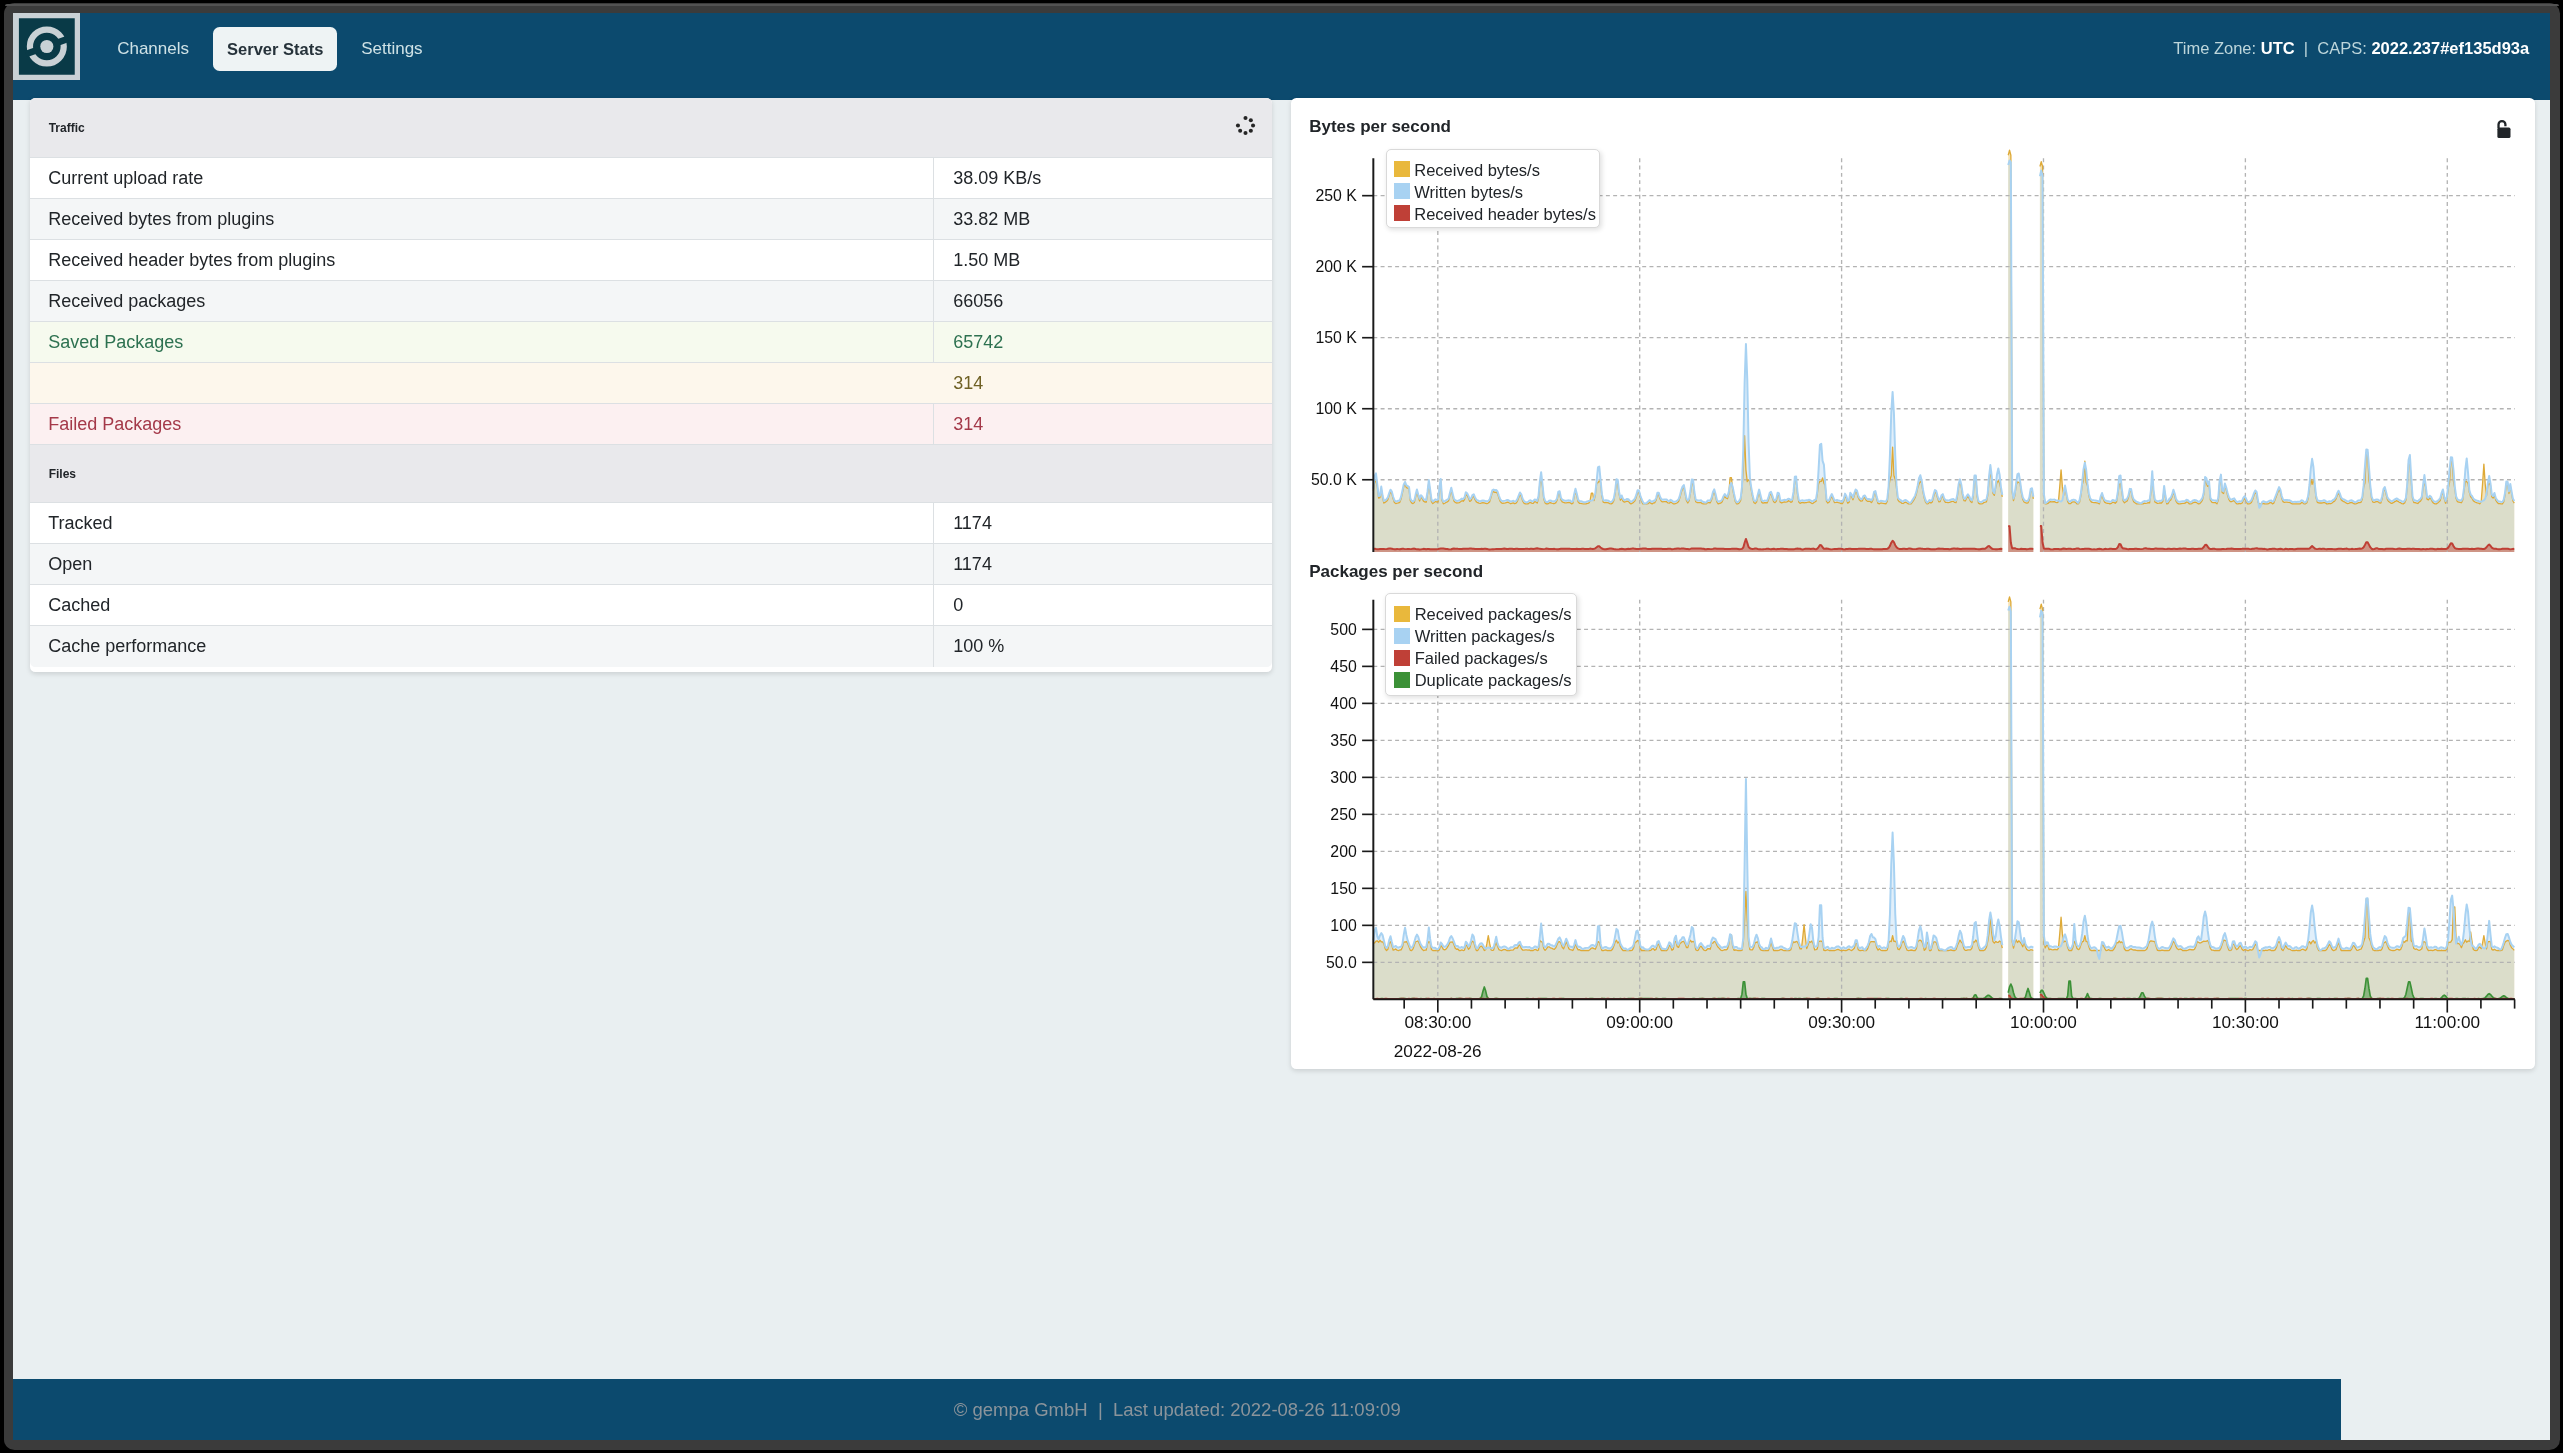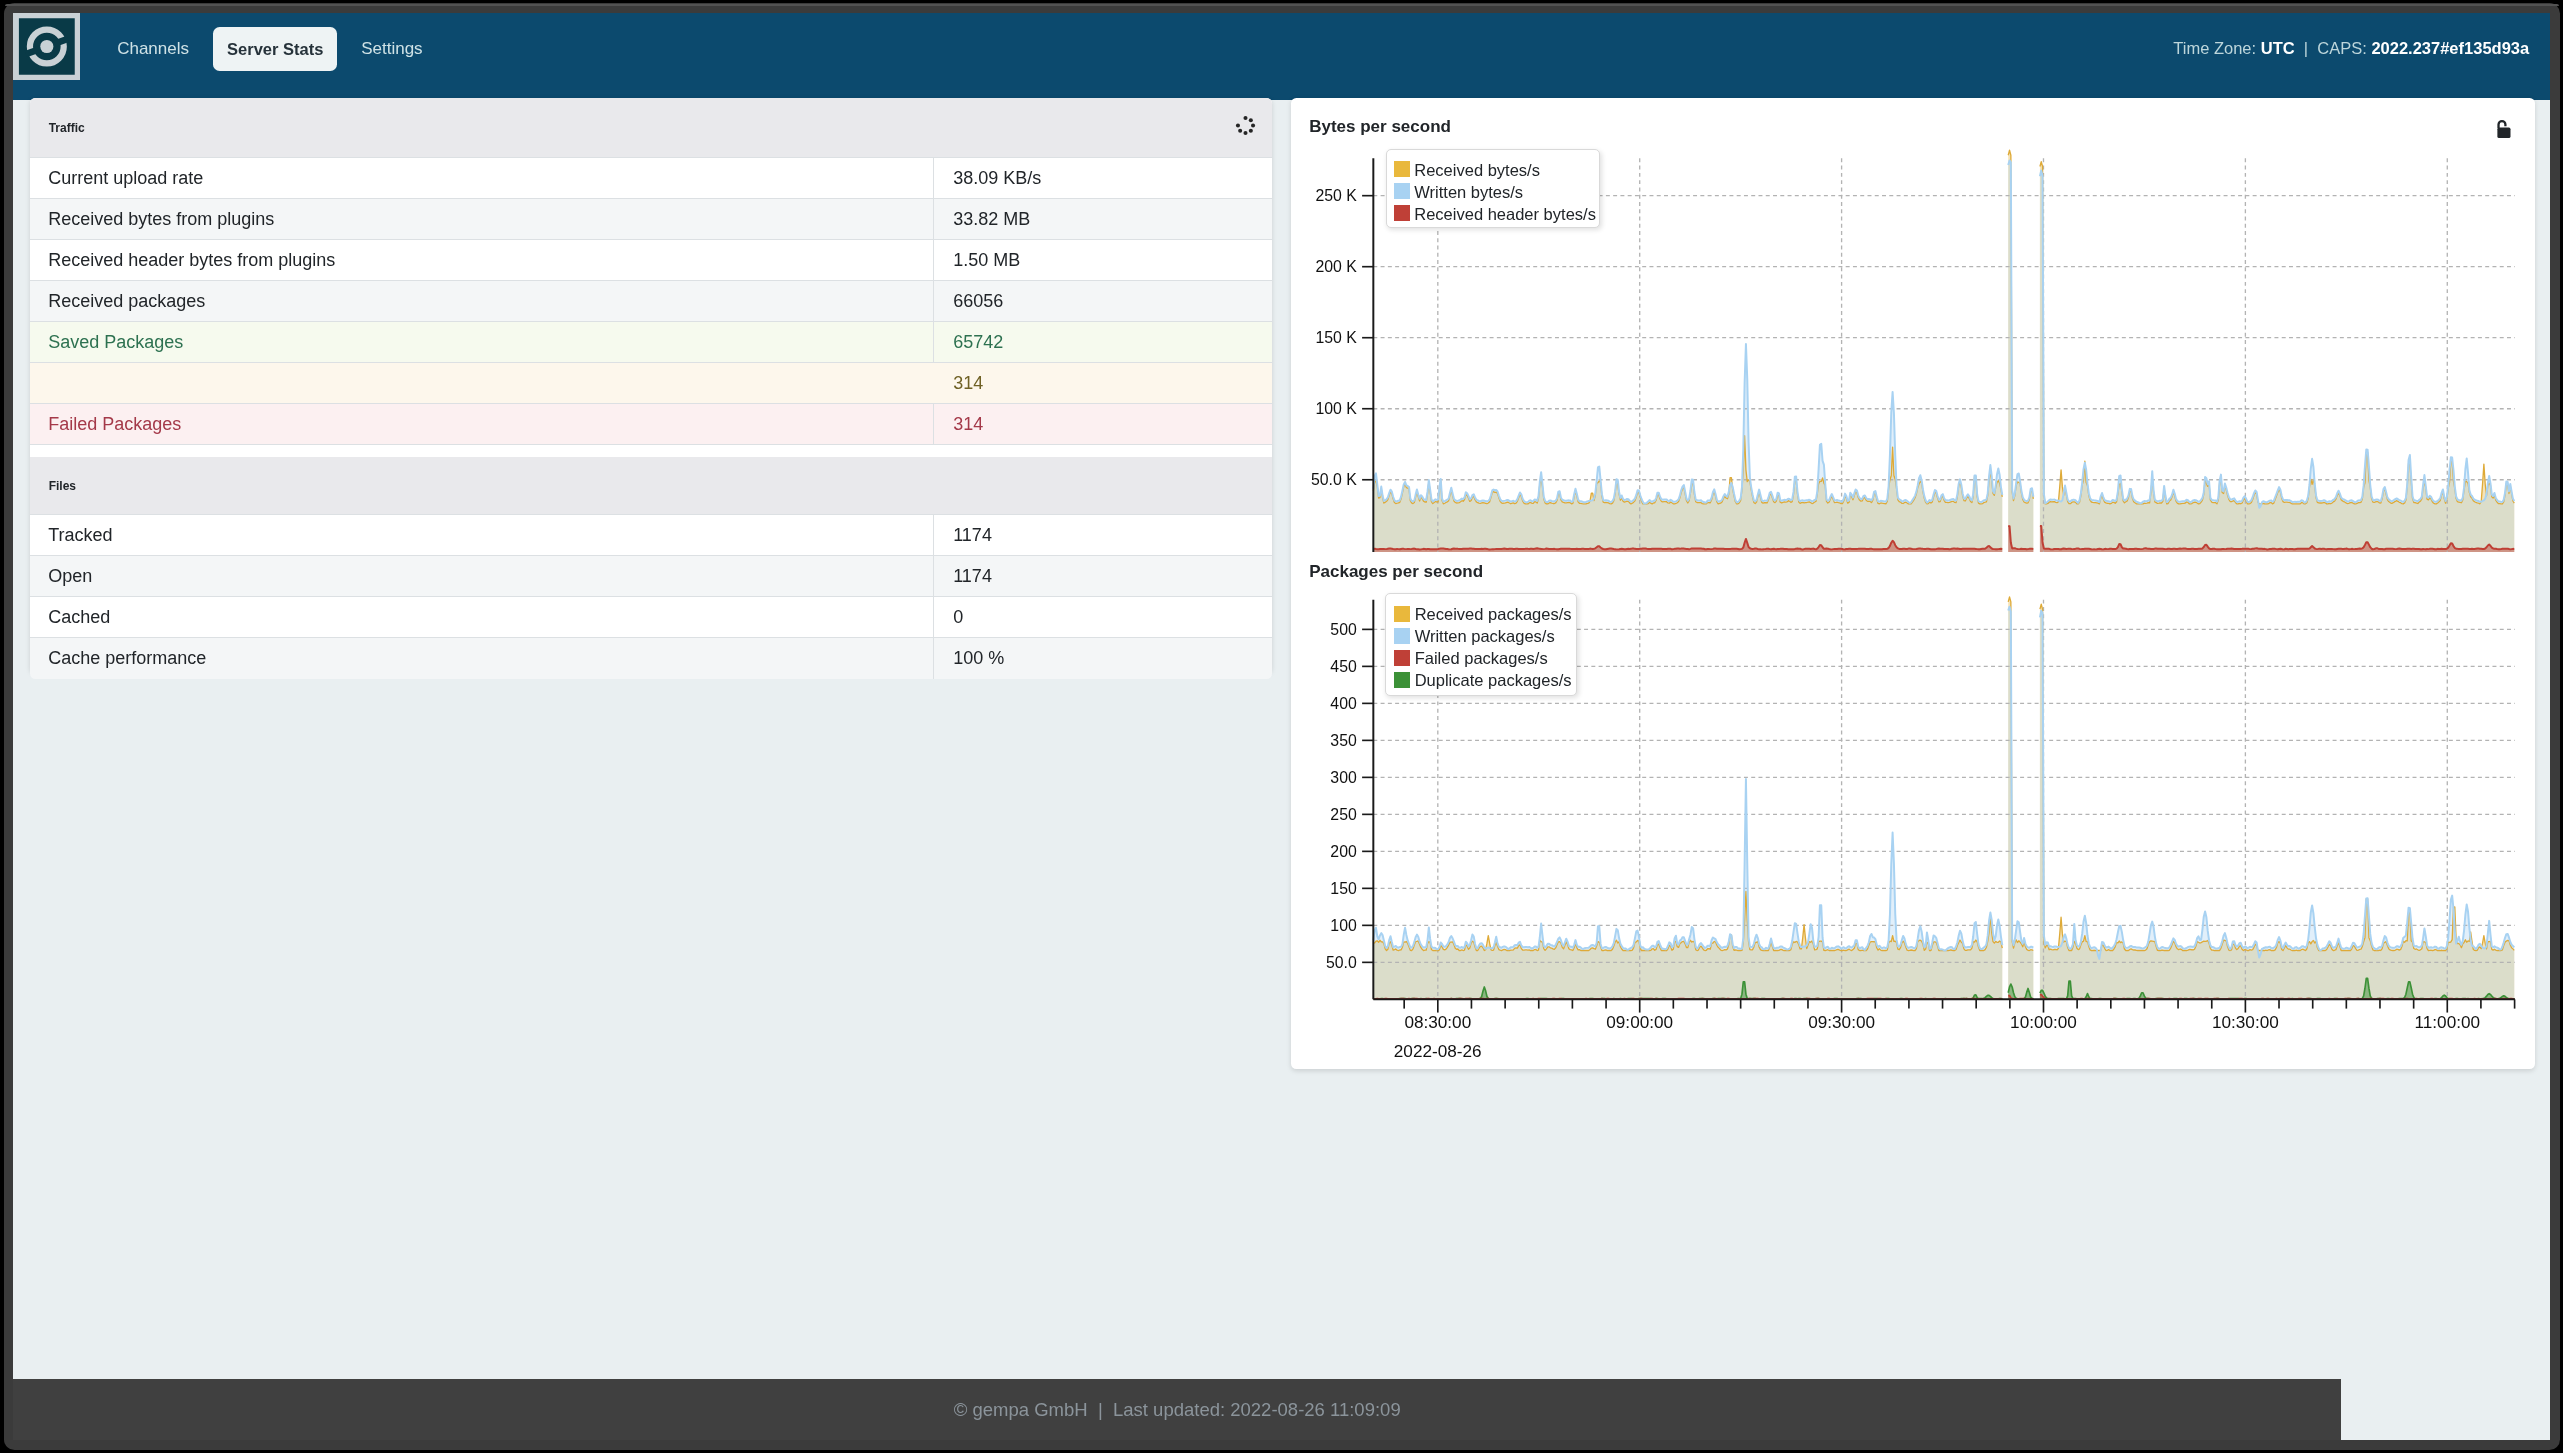--- a/index.html
+++ b/index.html
@@ -8,39 +8,39 @@
 .frame::before { content:""; position:absolute; left:1.3px; top:0.7px; right:1.3px; height:2px; background:#525252; border-radius:9.2px 9.2px 0 0; }
 .screen { position:absolute; left:9.2px; top:10px; width:2537px; height:1427px; background:#e9eff1; overflow:hidden; }
 .nav { position:absolute; left:0; top:0; width:2537px; height:87px; background:#0c4a6e;padding-left:24px; }
 .logo { position:absolute; left:0; top:0; }
 .navlink { position:absolute; top:0; height:71px; line-height:71px; font-size:17px; color:#cfe2e6; }
 .tab { position:absolute; left:200px; top:14px; width:124px; height:44px; background:#eef3f4; border-radius:6.6px; text-align:center; line-height:44px; font-size:16.5px; font-weight:bold; color:#26323a; }
 .navright { position:absolute; top:0; right:21px; height:71px; line-height:71px; font-size:16.5px; color:#bdd6db; }
 .navright b { color:#ffffff; }
 .card1 { position:absolute; left:17px; top:85px; width:1242px; height:574px; background:#ffffff; border-radius:5.3px; box-shadow:0 1.3px 5.3px rgba(0,0,0,0.13); }
 .thead { position:relative; height:60px; background:#e9e9ec; font-size:12px; font-weight:bold; color:#212529; line-height:60px; padding-left:18.5px; border-bottom:0.7px solid #dce0e3; }
-.thead2 { height:58px; line-height:58px;margin-top:12px; }
+.thead2 { height:58px; line-height:58px; }
 .trow { position:relative; height:41px; background:#fff; border-bottom:0.7px solid #dce0e3; font-size:18px; color:#212529; }
 .trow.str { background:#f4f6f7; }
 .trow .tl { position:absolute; left:0; top:0; bottom:0; width:904px; padding-left:18px; line-height:41px; border-right:0.7px solid #dce0e3; }
 .trow .tv { position:absolute; left:905px; right:0; top:0; bottom:0; padding-left:18px; line-height:41px; }
 .trow.ok { background:#f6faee; } .trow.ok .tl, .trow.ok .tv { color:#2d7150; }
 .trow.dup { background:#fdf7ec; } .trow.dup .tl, .trow.dup .tv { color:#6f6125; }
 .trow:last-child { border-bottom:none; border-radius:0 0 5.3px 5.3px; }
 .trow.fail { background:#fcf0f1; } .trow.fail .tl, .trow.fail .tv { color:#a43949; }
 .spin { position:absolute; right:16px; top:16.5px; line-height:0; }
 .card2 { position:absolute; left:1278px; top:85px; width:1244px; height:971px; background:#ffffff; border-radius:5.3px; box-shadow:0 1.3px 5.3px rgba(0,0,0,0.13); }
 .ctitle { position:absolute; font-size:17px; font-weight:bold; color:#212529; }
 .charts { position:absolute; left:0; top:0; }
 .legend { position:absolute; background:#fff; border:1.3px solid #d9d9d9; border-radius:5px; box-shadow:1.3px 2px 5.3px rgba(0,0,0,0.12); }
 .litem { position:relative; height:22px; font-size:16.5px; color:#212529; white-space:nowrap; }
 .litem i { position:absolute; left:0; top:2.6px; width:16px; height:16px; }
 .litem em { position:absolute; left:20.5px; top:2px; font-style:normal; }
 .lock { position:absolute; left:2483px; top:106px; line-height:0; }
-.footer { position:absolute; left:0; bottom:0; width:2328px; height:61px; background:#404040; text-align:center; font-size:18.5px; color:#8b949b; line-height:61px; }
+.footer { position:absolute; left:0; bottom:0; width:2328px; height:61px; background:#0c4a6e; text-align:center; font-size:18.5px; color:#8b949b; line-height:61px; }
 </style>
 </head>
 <body>
 <div class="frame">
 <div class="screen">
   <div class="nav">
     <div class="logo"><svg width="67" height="67" viewBox="0 0 102 102">
 <rect x="0" y="0" width="102" height="102" fill="#c9d1d5"></rect>
 <rect x="9" y="8" width="85" height="86" fill="#093a47"></rect>
 <g transform="translate(51.5,51)">

